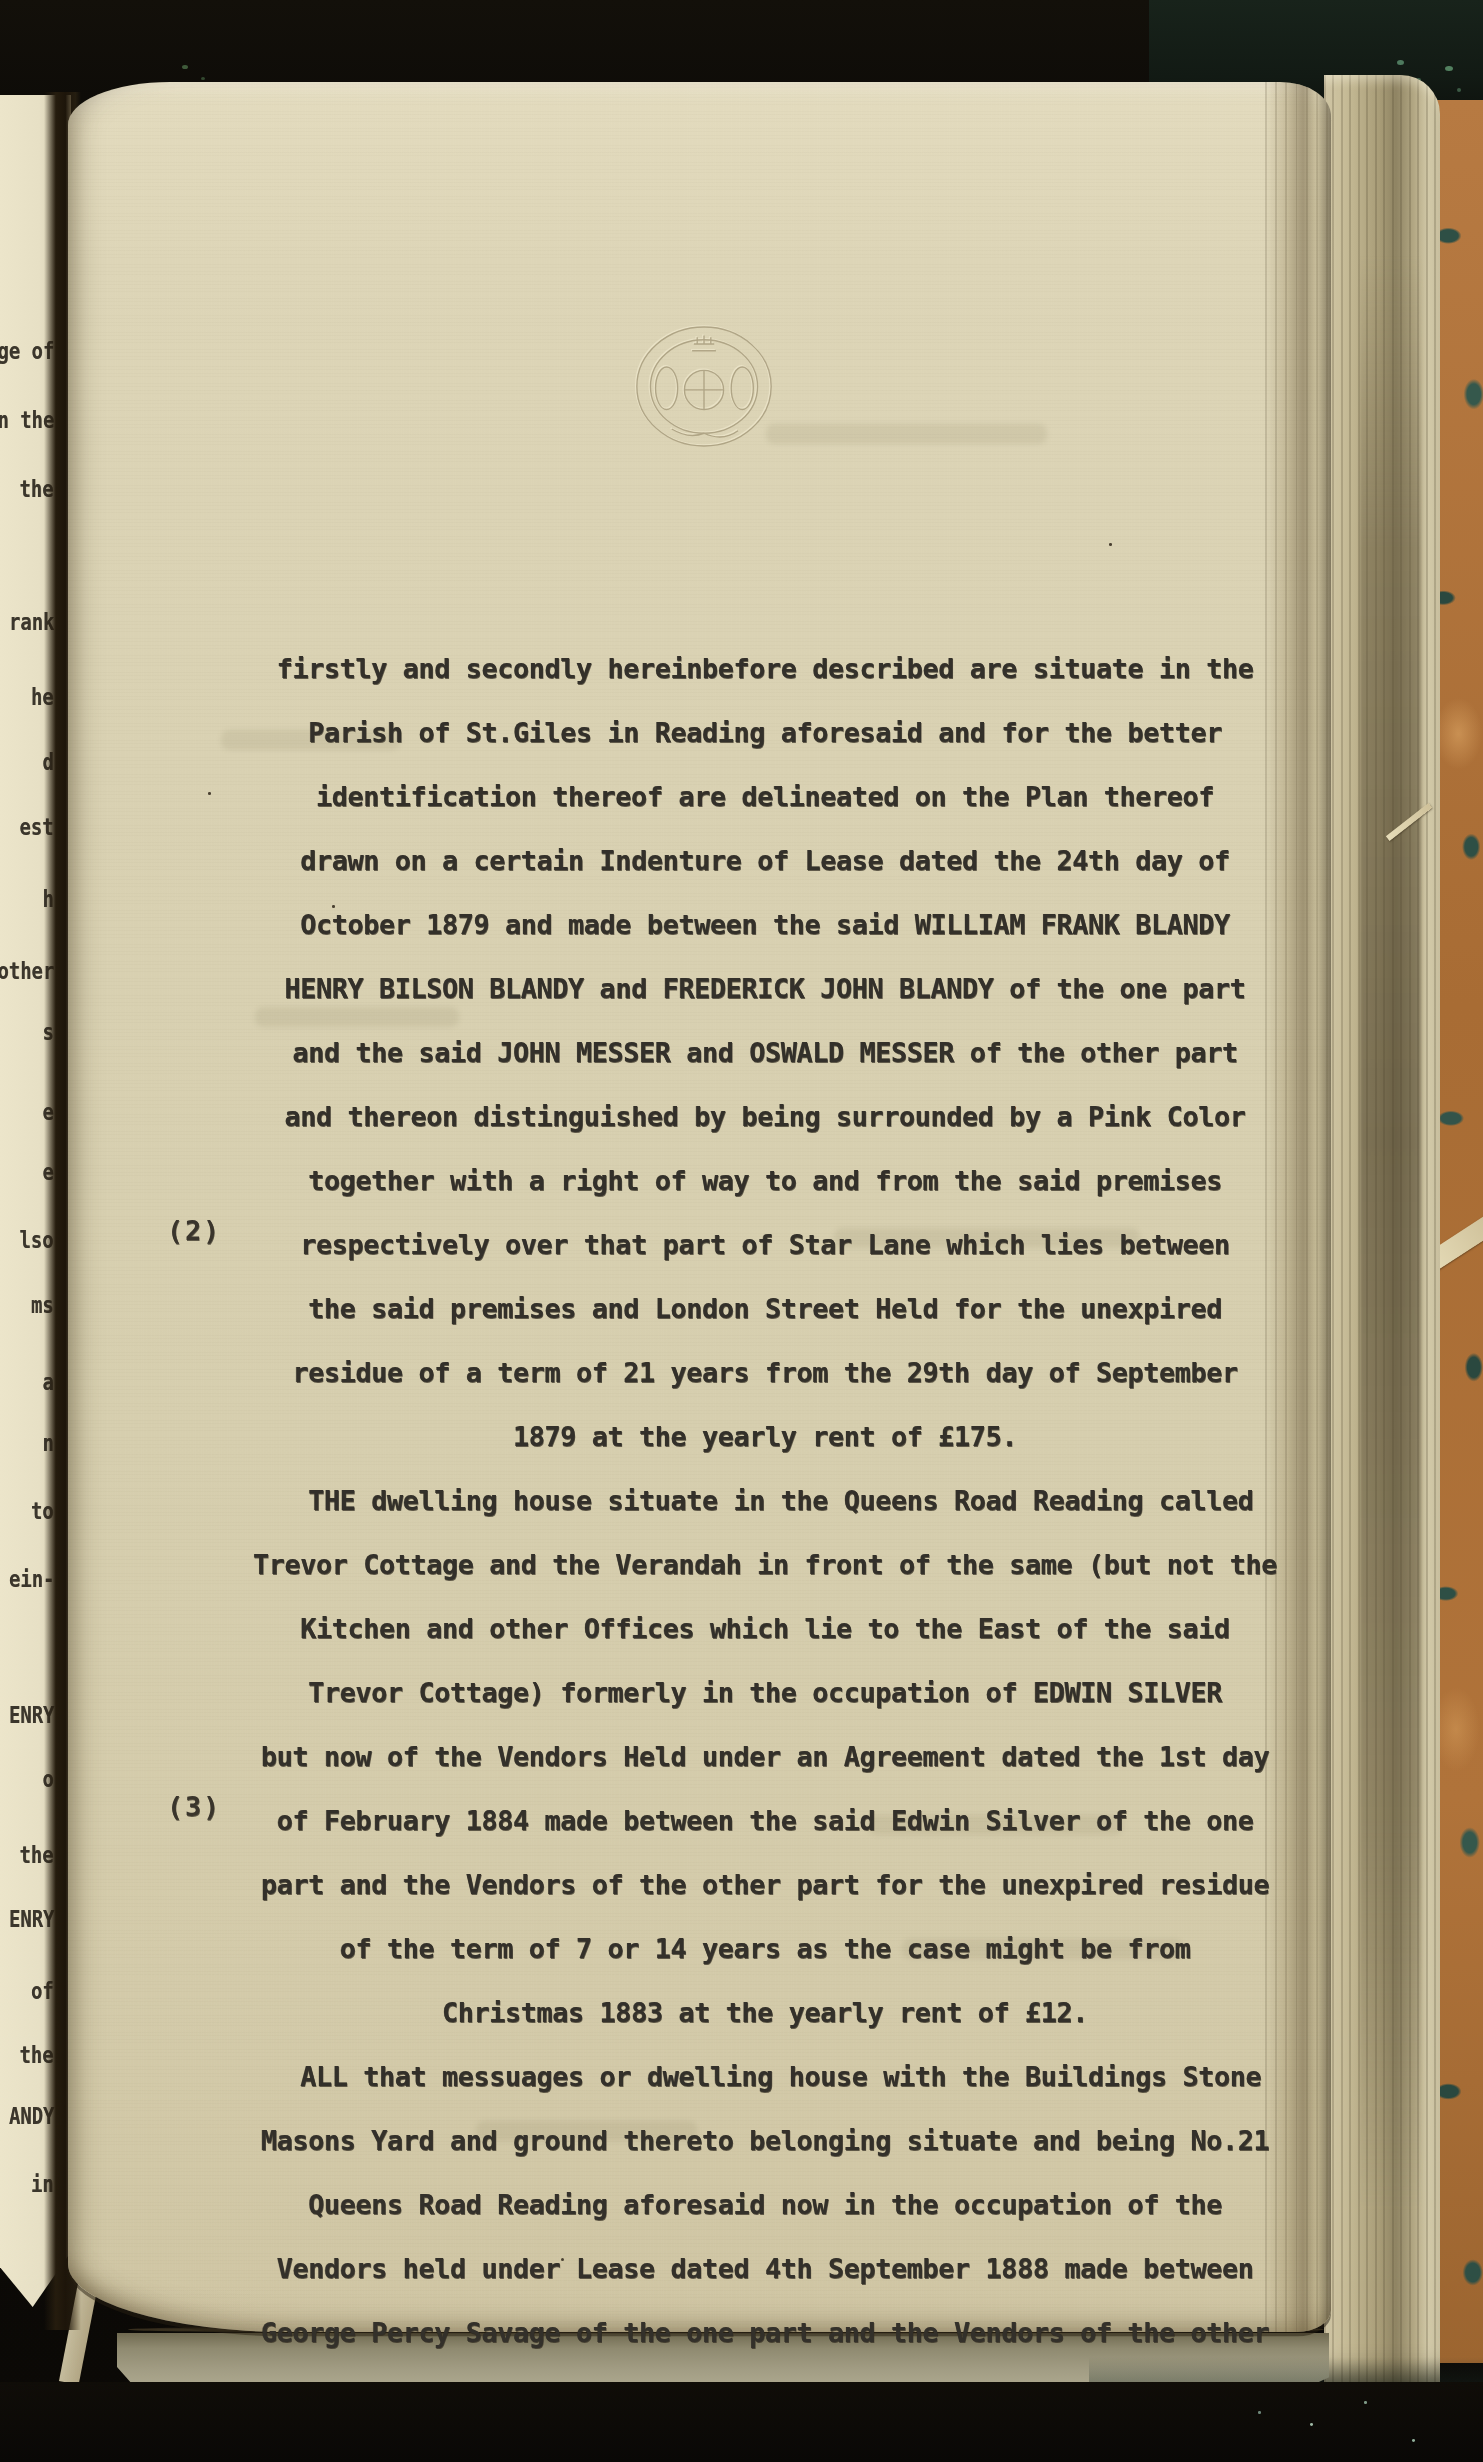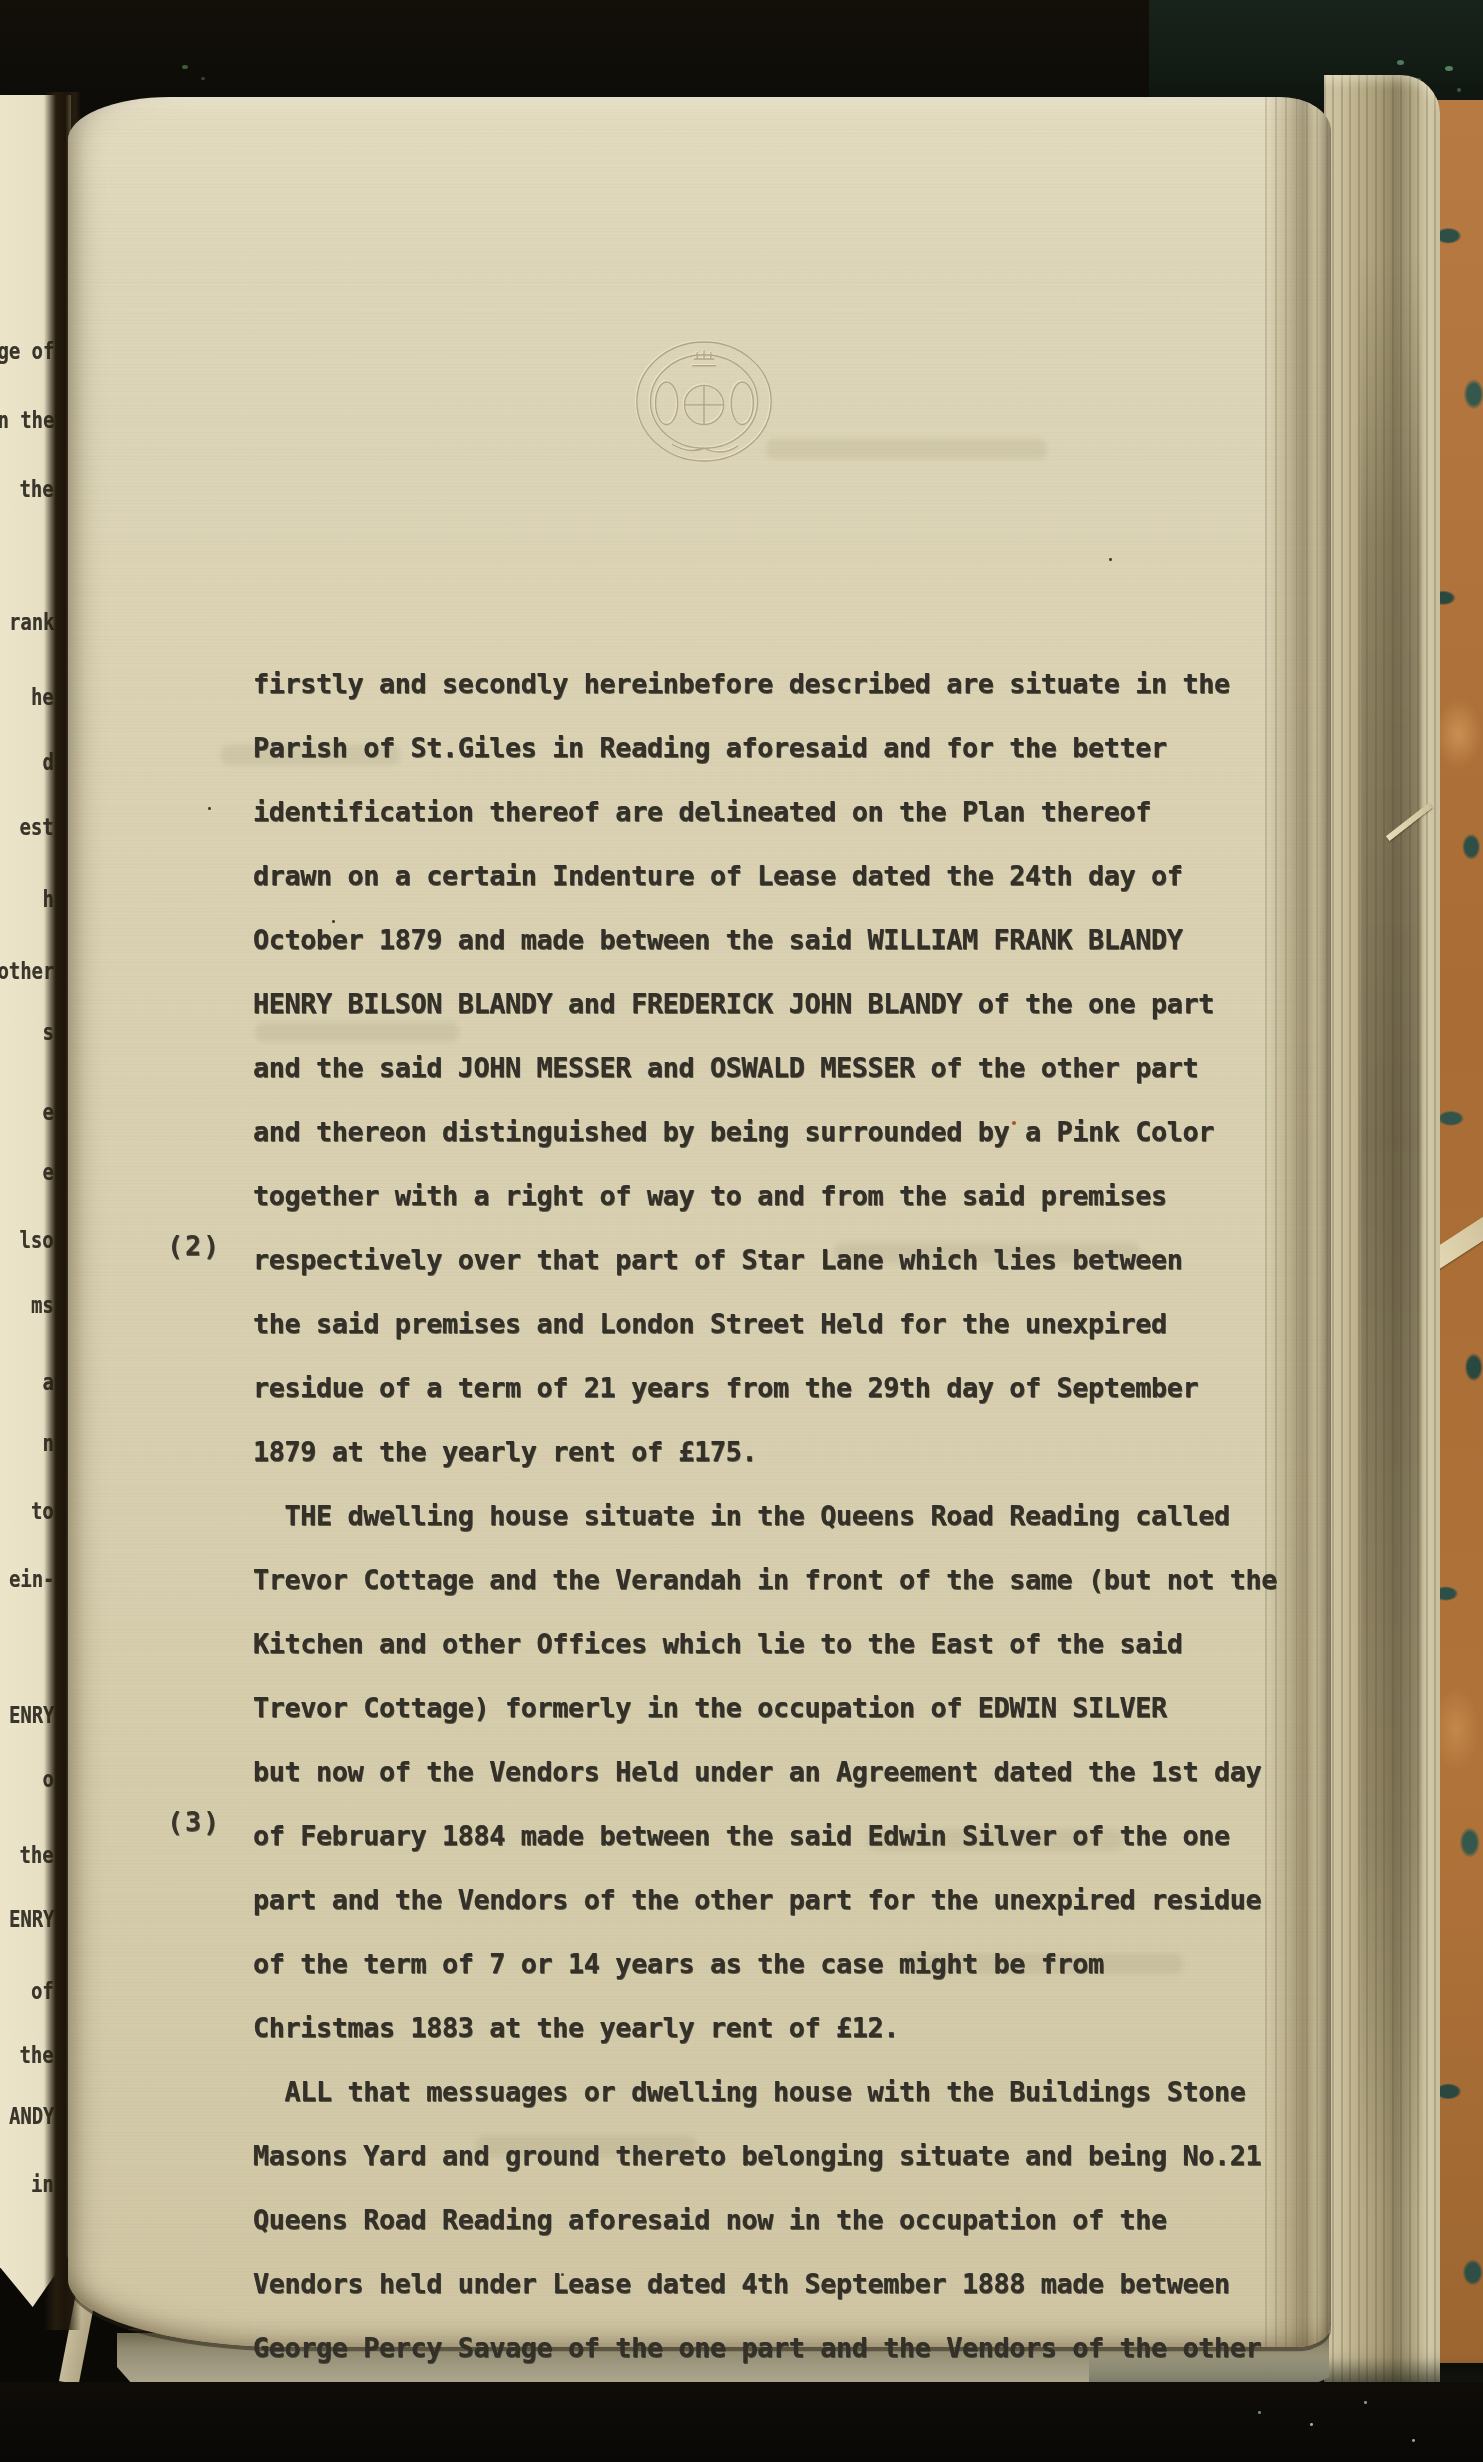--- a/index.html
+++ b/index.html
@@ -62,34 +62,35 @@
     text-shadow:0.4px 0.4px 0.6px rgba(50,44,32,.6);
     white-space:pre;
   }
   
   .gutter{
     position:absolute;left:44px;top:92px;width:37px;height:2238px;
     background:linear-gradient(90deg,rgba(32,24,12,0) 0%,#251c0e 32%,#1d150a 58%,rgba(64,50,26,.45) 85%,rgba(90,75,45,0) 100%);
   }
   
   .main-page{
-    position:absolute;left:68px;top:97px;width:1263px;height:2250px;
+    position:absolute;left:68px;top:82px;width:1263px;height:2250px;
     border-top-left-radius:102px 43px;
     border-top-right-radius:51px 34px;
     border-bottom-left-radius:221px 68px;
     border-bottom-right-radius:34px 22px;
     background:
       repeating-linear-gradient(0deg, rgba(90,80,50,.025) 0 0.9px, rgba(0,0,0,0) 0.9px 3.4px),
       repeating-linear-gradient(90deg, rgba(255,252,238,.02) 0 0.9px, rgba(0,0,0,0) 0.9px 2.6px),
       linear-gradient(180deg,#e3dbbe 0%,#ddd5b7 8%,#d9d1b2 30%,#d6ceae 60%,#d3caa9 85%,#cfc5a3 100%);
     box-shadow:
       inset 22px 0 29px -18.7px rgba(70,56,30,.55),
       inset 0 15.3px 18.7px -12px rgba(255,252,240,.6),
       inset 0 -22px 25.5px -17px rgba(95,80,50,.5),
       0 4.3px 0 rgba(40,32,18,.5);
+    text-align: center;
   }
   .crease-right{
     position:absolute;right:0;top:0;bottom:0;width:66px;
     border-top-right-radius:51px 34px;border-bottom-right-radius:34px 22px;
     background:
       repeating-linear-gradient(90deg, rgba(80,68,44,.18) 0 1.7px, rgba(0,0,0,0) 1.7px 10.2px),
       linear-gradient(90deg,rgba(120,100,60,0) 0%,rgba(130,112,70,.28) 34%,rgba(96,80,48,.48) 58%,rgba(160,145,100,.32) 78%,rgba(62,52,30,.55) 100%);
   }
   .text-block{
     position:absolute;left:185px;top:363px;

